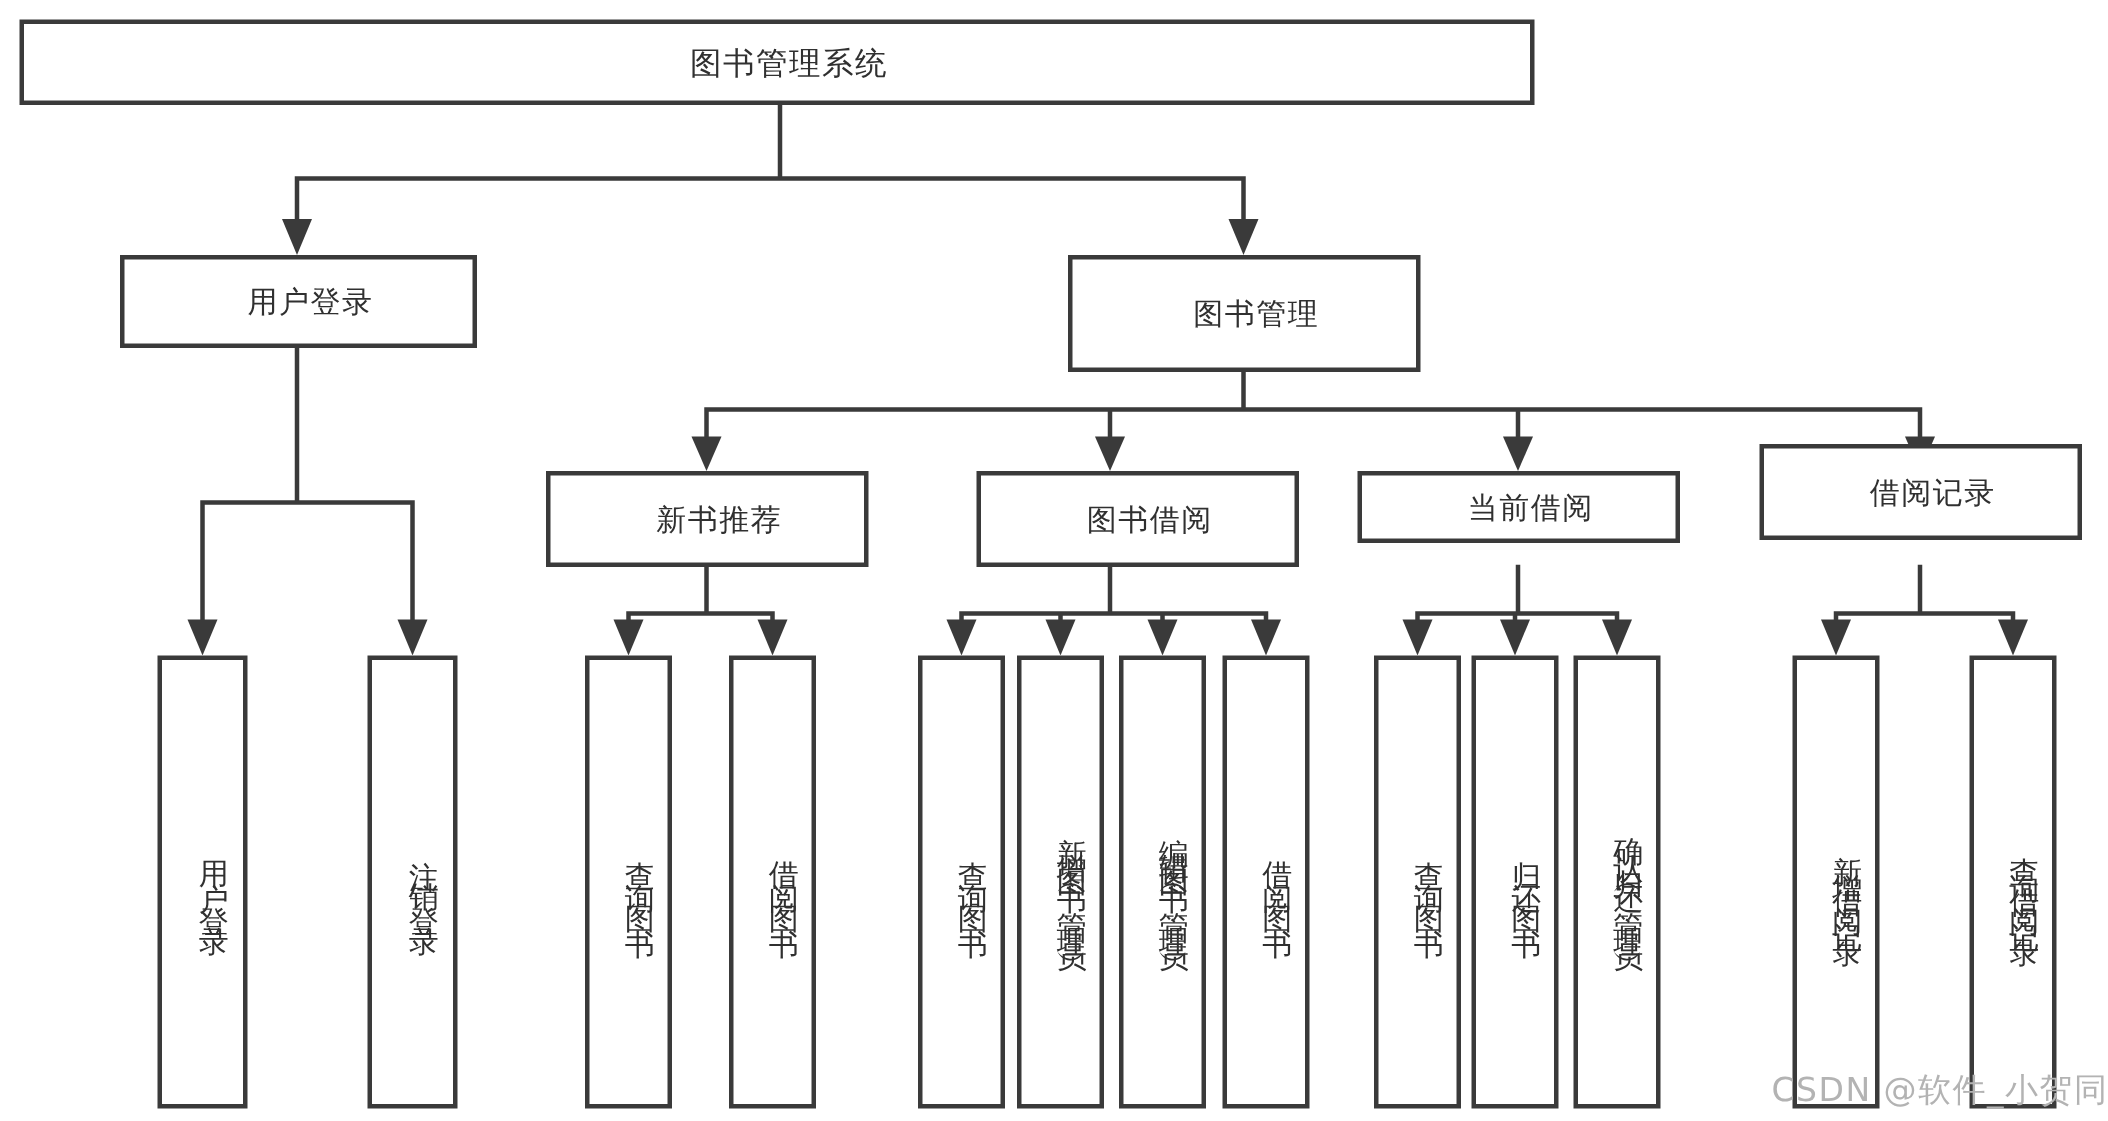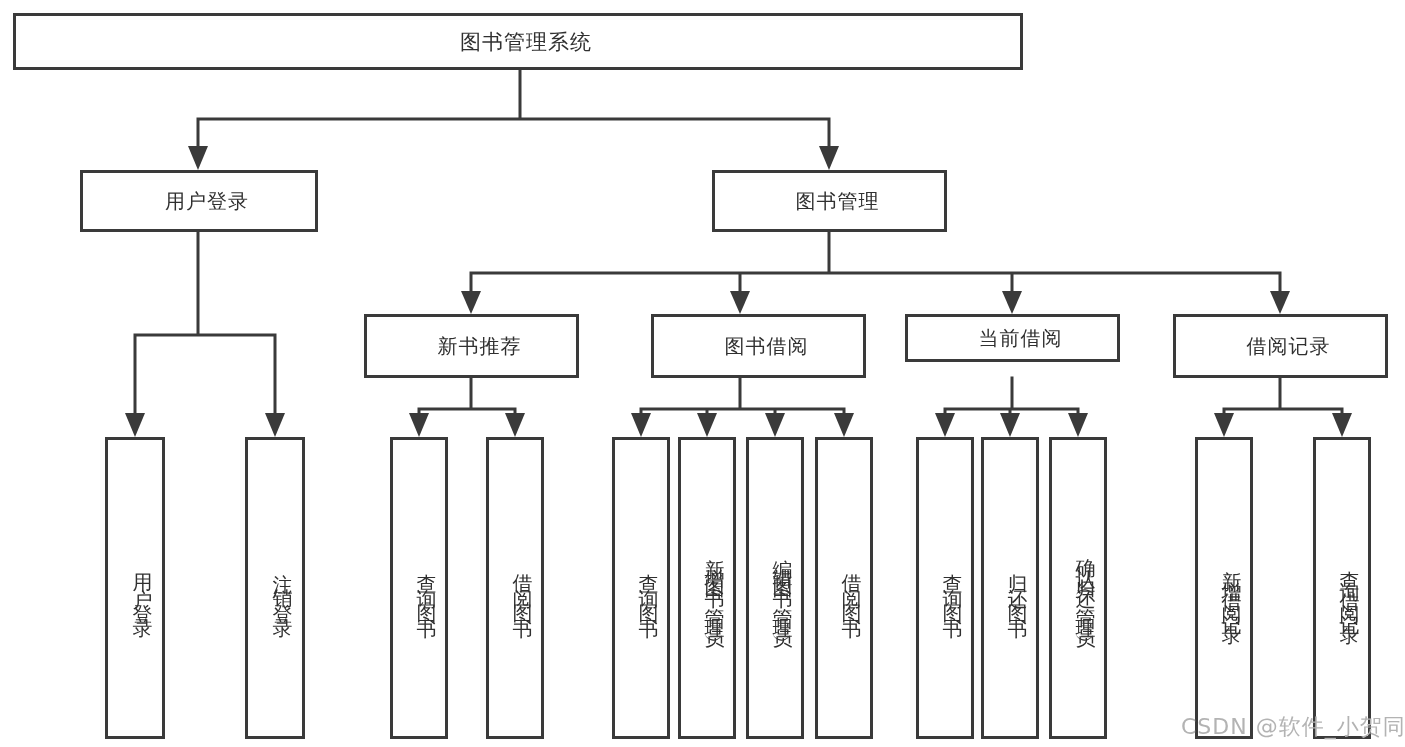--- a/index.html
+++ b/index.html
@@ -131,34 +131,34 @@
     </g>
   </svg>
 
   <div class="box root-box" style="left:13px; top:13px; width:1010px; height:57px;">
     <span class="hlabel">图书管理系统</span>
   </div>
 
   <div class="box" style="left:80px; top:170px; width:238px; height:62px;">
     <span class="hlabel">用户登录</span>
   </div>
-  <div class="box" style="left:712px; top:170px; width:235px; height:62px;">
+  <div class="box" style="left:712px; top:170px; width:235px; height:78px;">
     <span class="hlabel">图书管理</span>
   </div>
 
   <div class="box" style="left:364px; top:314px; width:215px; height:64px;">
     <span class="hlabel">新书推荐</span>
   </div>
   <div class="box" style="left:633px; top:314px; width:215px; height:64px;margin-left:18px;">
     <span class="hlabel">图书借阅</span>
   </div>
   <div class="box" style="left:905px; top:314px; width:215px; height:48px;">
     <span class="hlabel">当前借阅</span>
   </div>
-  <div class="box" style="left:1173px; top:314px; width:215px; height:64px;">
+  <div class="box" style="left:1173px; top:296px; width:215px; height:64px;">
     <span class="hlabel">借阅记录</span>
   </div>
 
   <div class="box leaf" style="left:105px; width:60px;">
     <span class="vlabel">用户登录</span>
   </div>
   <div class="box leaf" style="left:245px; width:60px;">
     <span class="vlabel">注销登录</span>
   </div>
 

